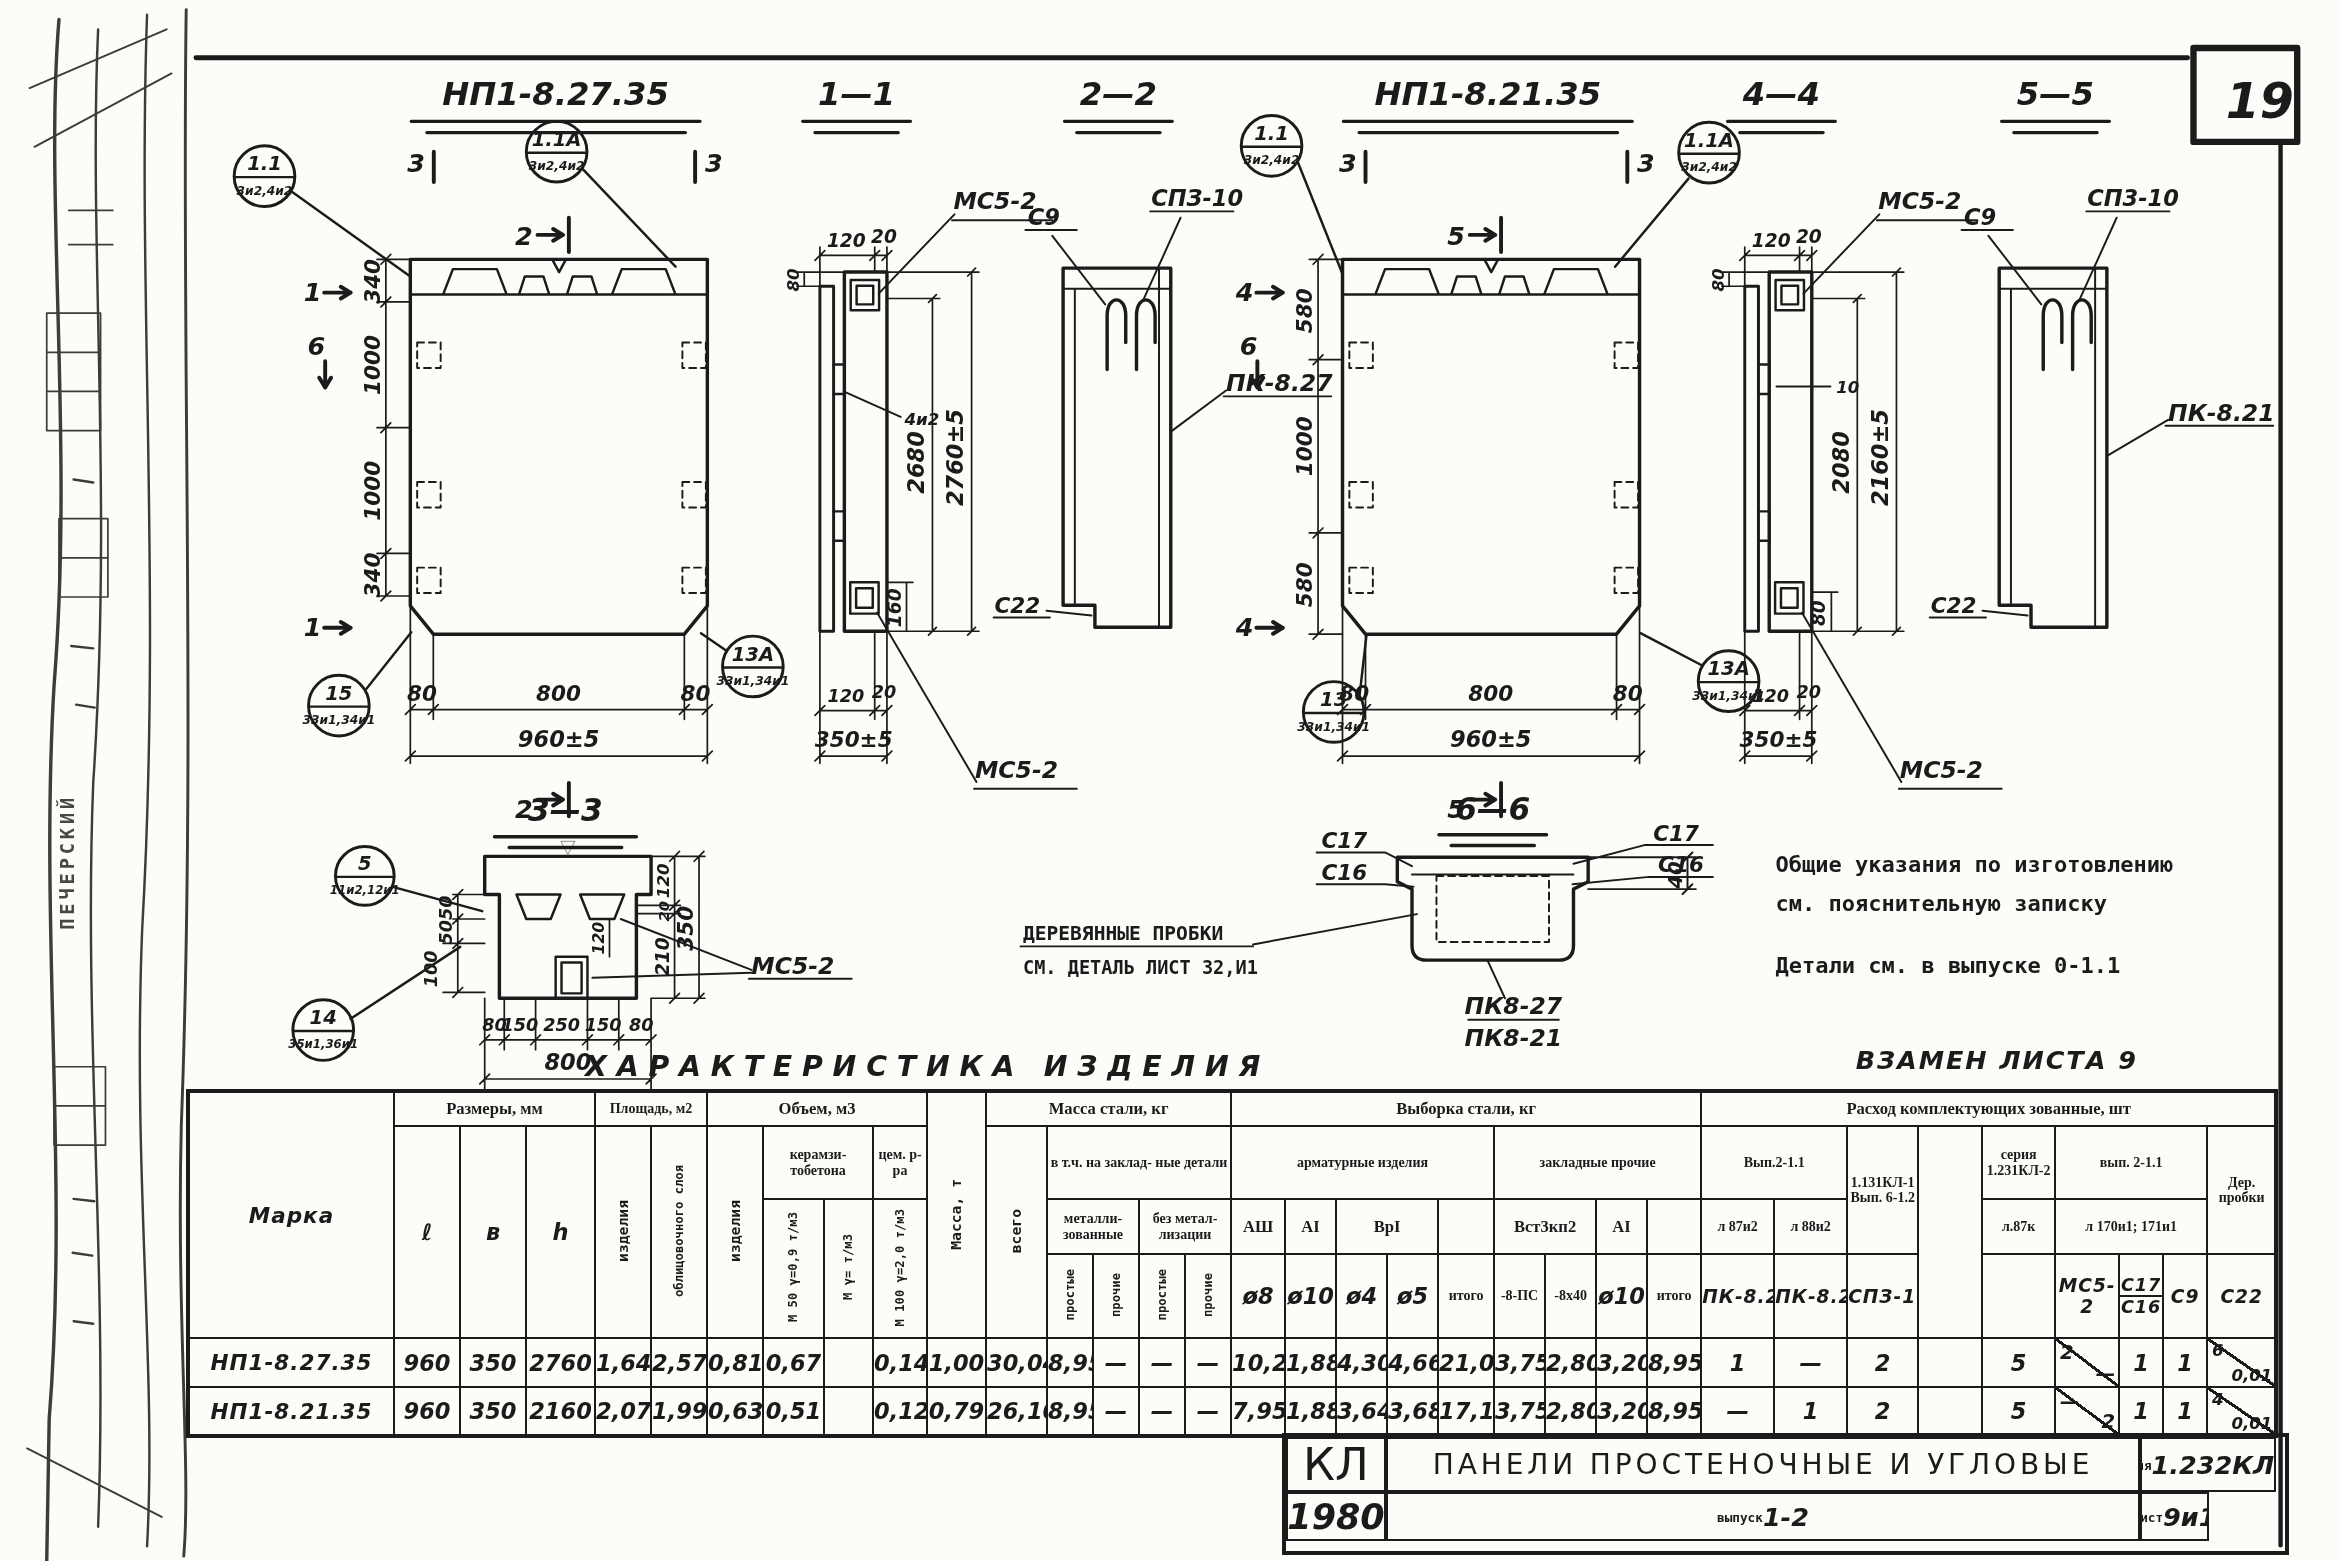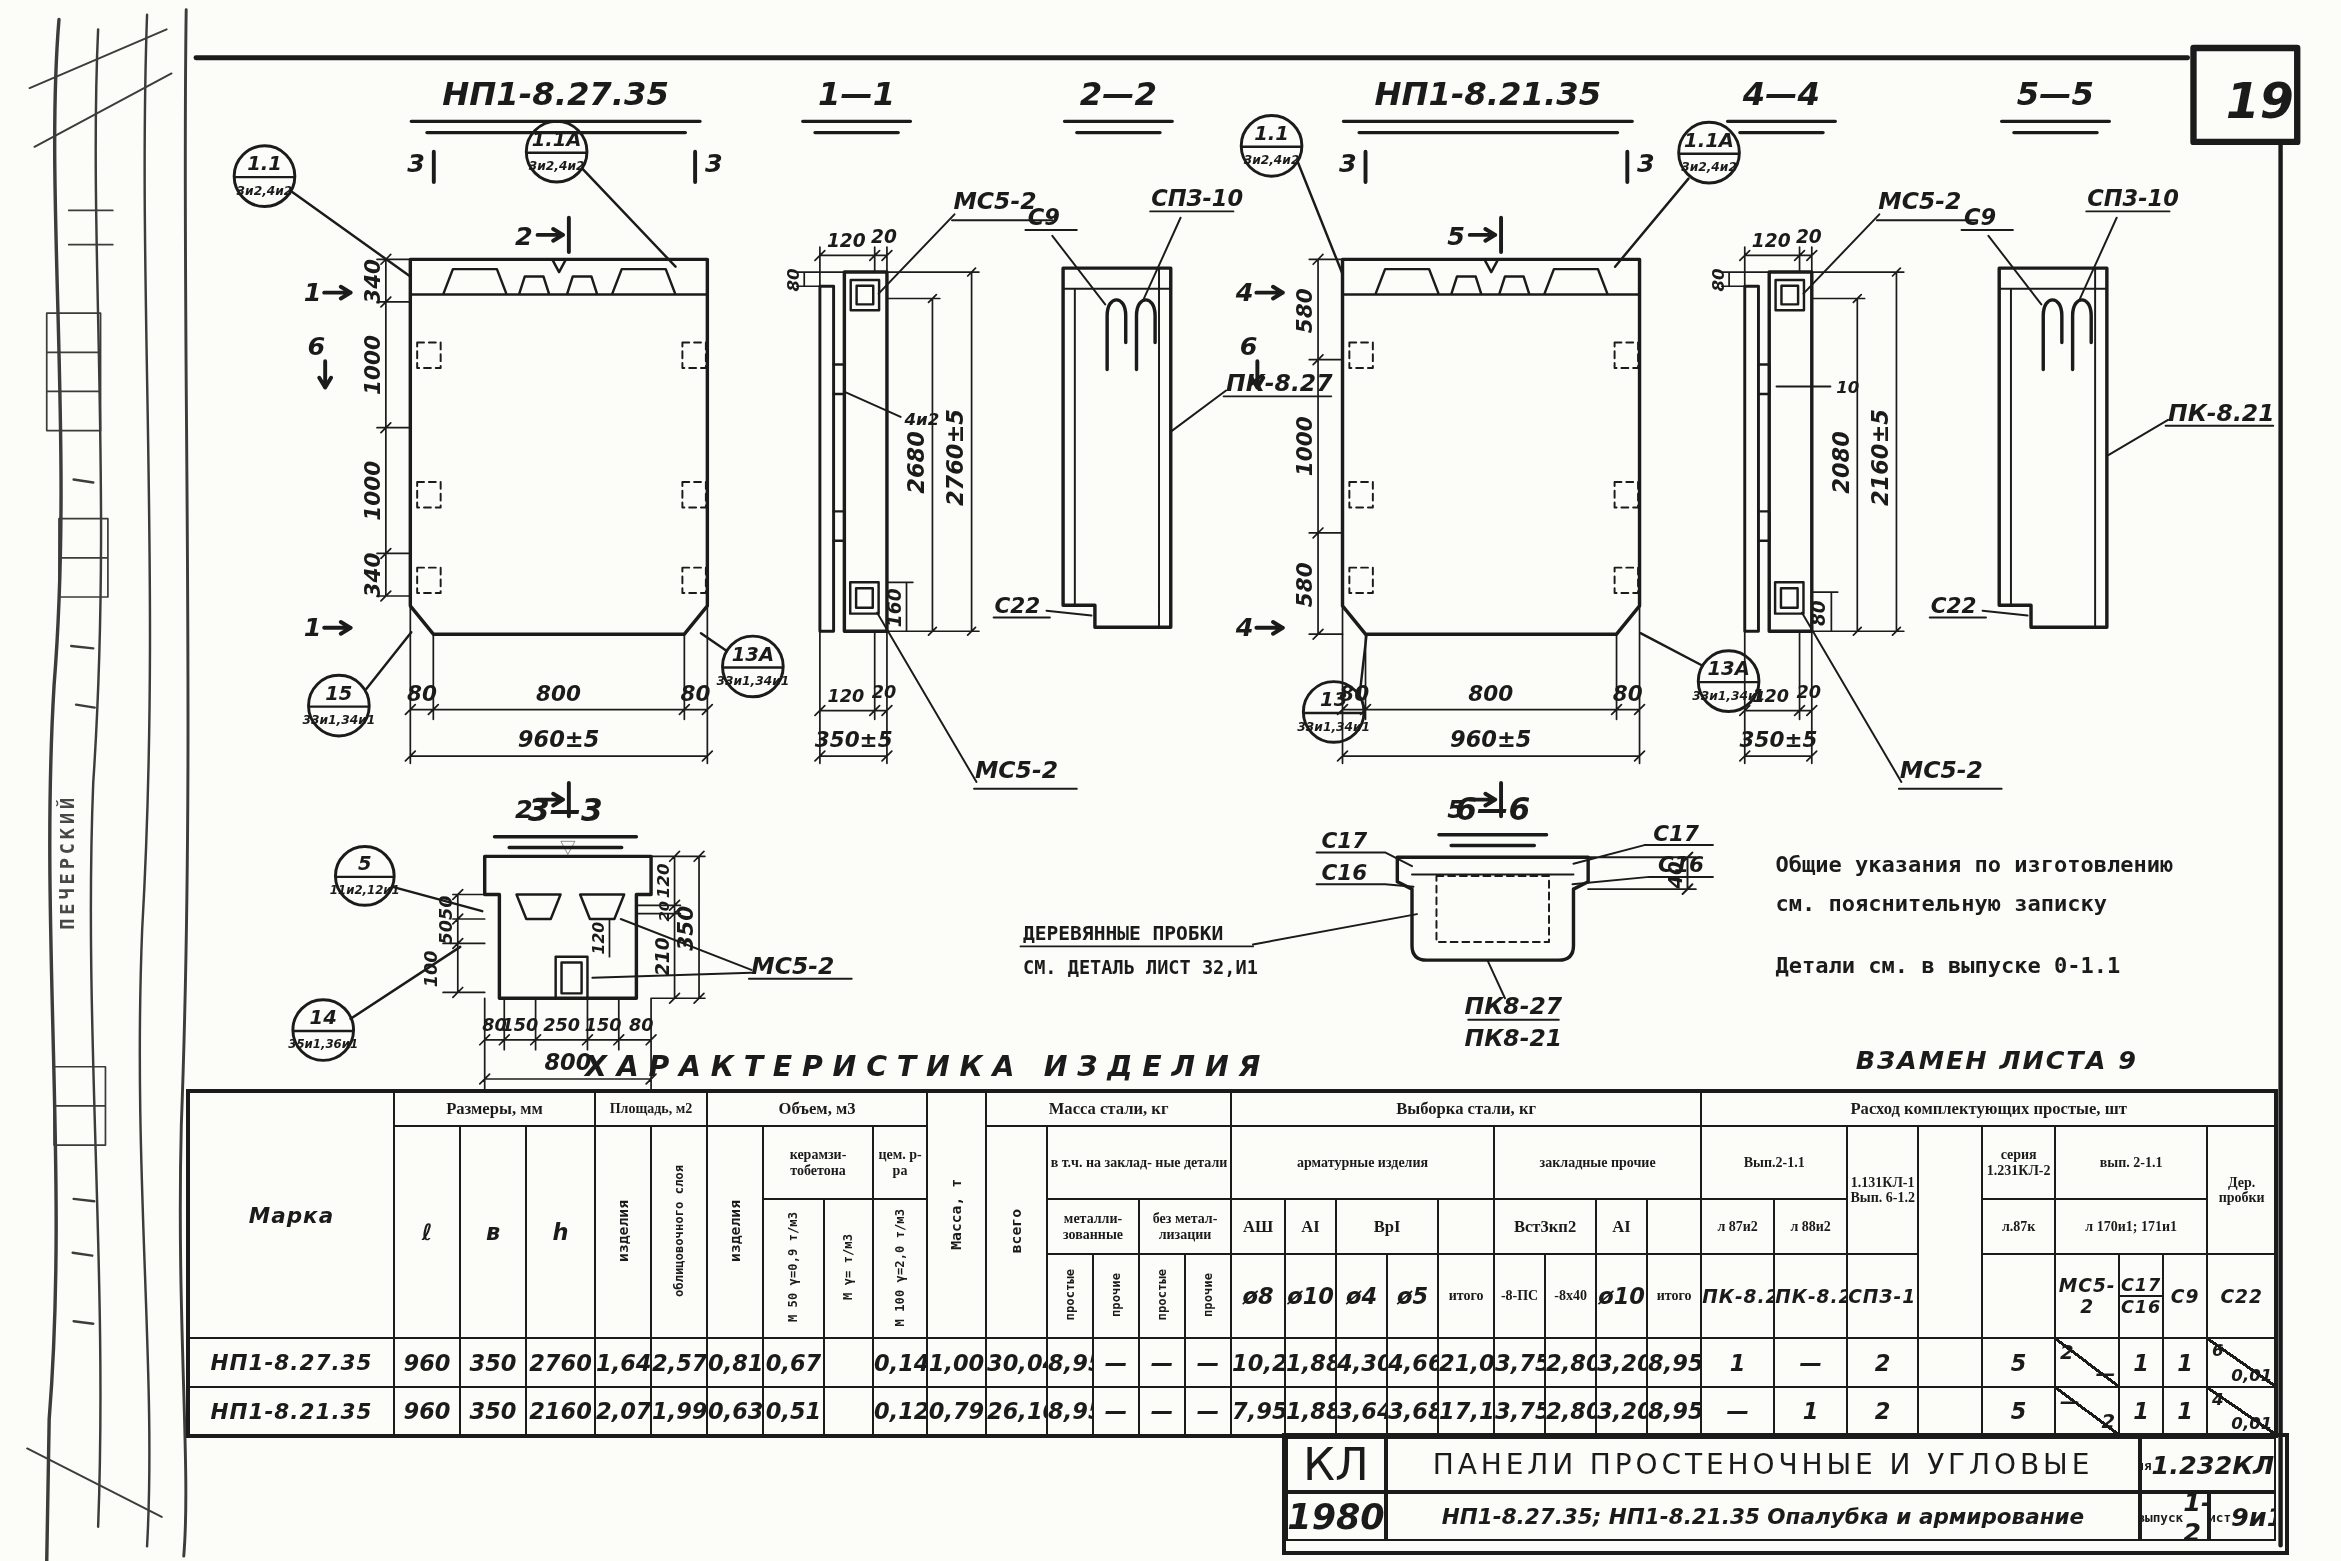--- a/index.html
+++ b/index.html
@@ -393,21 +393,21 @@
   </colgroup>
   <tbody>
           <tr style="height:35px">
     <th rowspan="4" class="marka">Марка</th>
     <th colspan="3" class="hcell">Размеры, мм</th>
     <th colspan="2" class="hcell hsm">Площадь, м2</th>
     <th colspan="4" class="hcell">Объем, м3</th>
     <th rowspan="4" class="vert"><span>Масса, т</span></th>
     <th colspan="5" class="hcell">Масса стали, кг</th>
     <th colspan="9" class="hcell">Выборка стали,  кг</th>
-    <th colspan="9" class="hcell">Расход комплектующих простые,  шт</th>
+    <th colspan="9" class="hcell">Расход комплектующих зованные,  шт</th>
   </tr>
   <tr style="height:73px">
     <th rowspan="3" class="num">ℓ</th>
     <th rowspan="3" class="num">в</th>
     <th rowspan="3" class="num">h</th>
     <th rowspan="3" class="vert"><span>изделия</span></th>
     <th rowspan="3" class="vert vtiny"><span>облицовочного слоя</span></th>
     <th rowspan="3" class="vert"><span>изделия</span></th>
     <th colspan="2" class="hcell hsm">керамзи- тобетона</th>
     <th class="hcell hsm">цем. р-ра</th>
@@ -558,21 +558,20 @@
 </div>
 
 <div id="tblock">
   <div class="tb-code">КЛ</div>
   <div class="tb-title">ПАНЕЛИ ПРОСТЕНОЧНЫЕ И УГЛОВЫЕ</div>
   <div class="tb-two" style="grid-column:3/5">
     <span class="tb-lab">серия</span>
     <span class="tb-val">1.232КЛ-2</span>
   </div>
   <div class="tb-year">1980</div>
-  <div class="tb-sub">НП1-8.27.35; НП1-8.21.35 Опалубка и армирование</div>
   <div class="tb-two">
     <span class="tb-lab">выпуск</span>
     <span class="tb-val">1-2</span>
   </div>
   <div class="tb-two">
     <span class="tb-lab">лист</span>
     <span class="tb-val">9и1</span>
   </div>
 </div>
 

